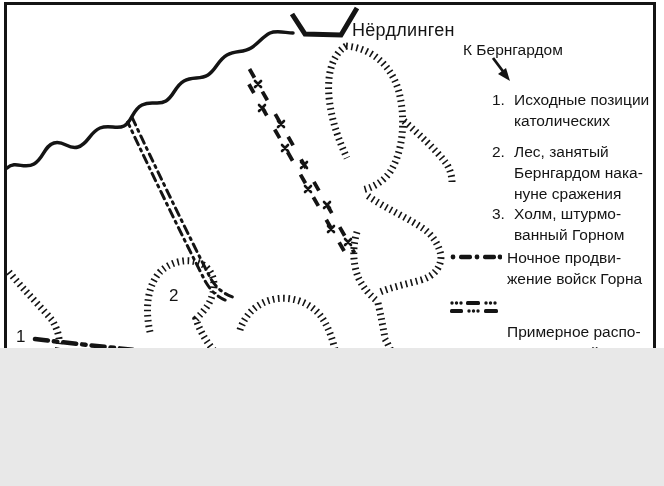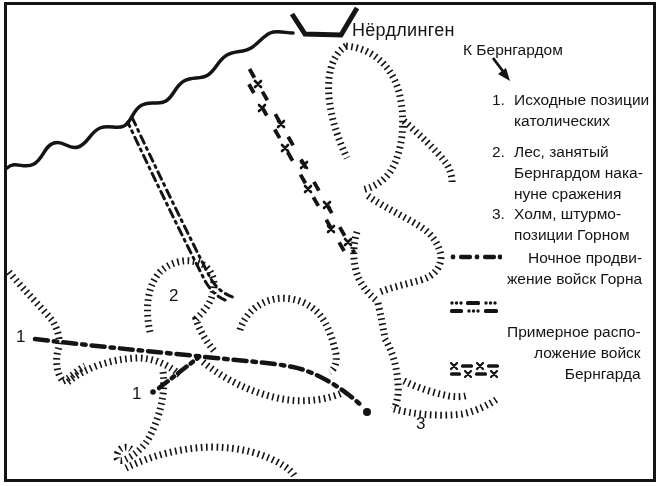--- a/index.html
+++ b/index.html
@@ -1,17 +1,17 @@
 <!DOCTYPE html>
 <html><head>
 <meta charset="utf-8">
 <style>
   html,body{margin:0;padding:0;background:#e8e8e8;}
   .page{
-    position:relative;width:664px;height:486px;background:#fff;
+    position:relative;width:664px;height:348px;background:#fff;
     font-family:"Liberation Sans",sans-serif;color:#141414;overflow:hidden;
   }
   svg.art{position:absolute;left:0;top:0;}
   
   .hach{fill:none;stroke:#141414;stroke-width:7;stroke-dasharray:1.6 3.6;stroke-linecap:butt;}
   .river{fill:none;stroke:#141414;stroke-width:3.5;stroke-linecap:round;stroke-linejoin:round;}
   .town{fill:none;stroke:#141414;stroke-width:5;stroke-linecap:butt;stroke-linejoin:miter;}
   .horn{fill:none;stroke:#141414;stroke-width:4.5;stroke-dasharray:13 6 3.5 6;stroke-linecap:round;}
   .bern{fill:none;stroke:#141414;stroke-width:3;stroke-linecap:round;}
   .cath{fill:none;stroke:#141414;stroke-width:3.8;stroke-dasharray:10 16;}
@@ -23,21 +23,21 @@
   .dir{left:463px;top:39px;}
   .marker{position:absolute;font-size:17px;}
   .m1l{left:16px;top:327px;}
   .m1m{left:132px;top:384px;}
   .m2{left:169px;top:286px;}
   .m3{left:416px;top:414px;}
   .leg-num{position:absolute;left:492px;display:flex;}
   .leg-num .num{flex:0 0 22px;}
   .leg-num .txt{white-space:pre-line;}
   .ln1{top:89px;} .ln2{top:141px;} .ln3{top:203px;}
-  .leg-line-txt{position:absolute;left:507px;text-align:right;}
+  .leg-line-txt{position:absolute;left:507px;}
   .lt1{top:247px;} .lt2{top:297px;margin-top:24px;} .lt3{top:361px;}
   .swatch{position:absolute;left:450px;}
   .sw1{top:252px;} .sw2{top:300px;} .sw3{top:362px;}
   .ink{fill:#141414;}
 </style>
 </head>
 <body>
 
 <div class="page">
 
@@ -117,21 +117,21 @@
   </div>
   <div class="lbl leg-num ln2">
     <span class="num">2.</span>
     <span class="txt">Лес, занятый
 Бернгардом нака-
 нуне сражения</span>
   </div>
   <div class="lbl leg-num ln3">
     <span class="num">3.</span>
     <span class="txt">Холм, штурмо-
-позиции Горном</span>
+ванный Горном</span>
   </div>
 
   <svg class="swatch sw1" width="52" height="10" viewBox="0 0 52 10">
     <circle class="ink" cx="3" cy="5" r="2.4"></circle>
     <rect class="ink" x="9" y="2.8" width="13" height="4.4" rx="2"></rect>
     <circle class="ink" cx="27" cy="5" r="2.4"></circle>
     <rect class="ink" x="33" y="2.8" width="13" height="4.4" rx="2"></rect>
     <circle class="ink" cx="50" cy="5" r="2.4"></circle>
   </svg>
   <svg class="swatch sw2" width="50" height="15" viewBox="0 0 50 15">

